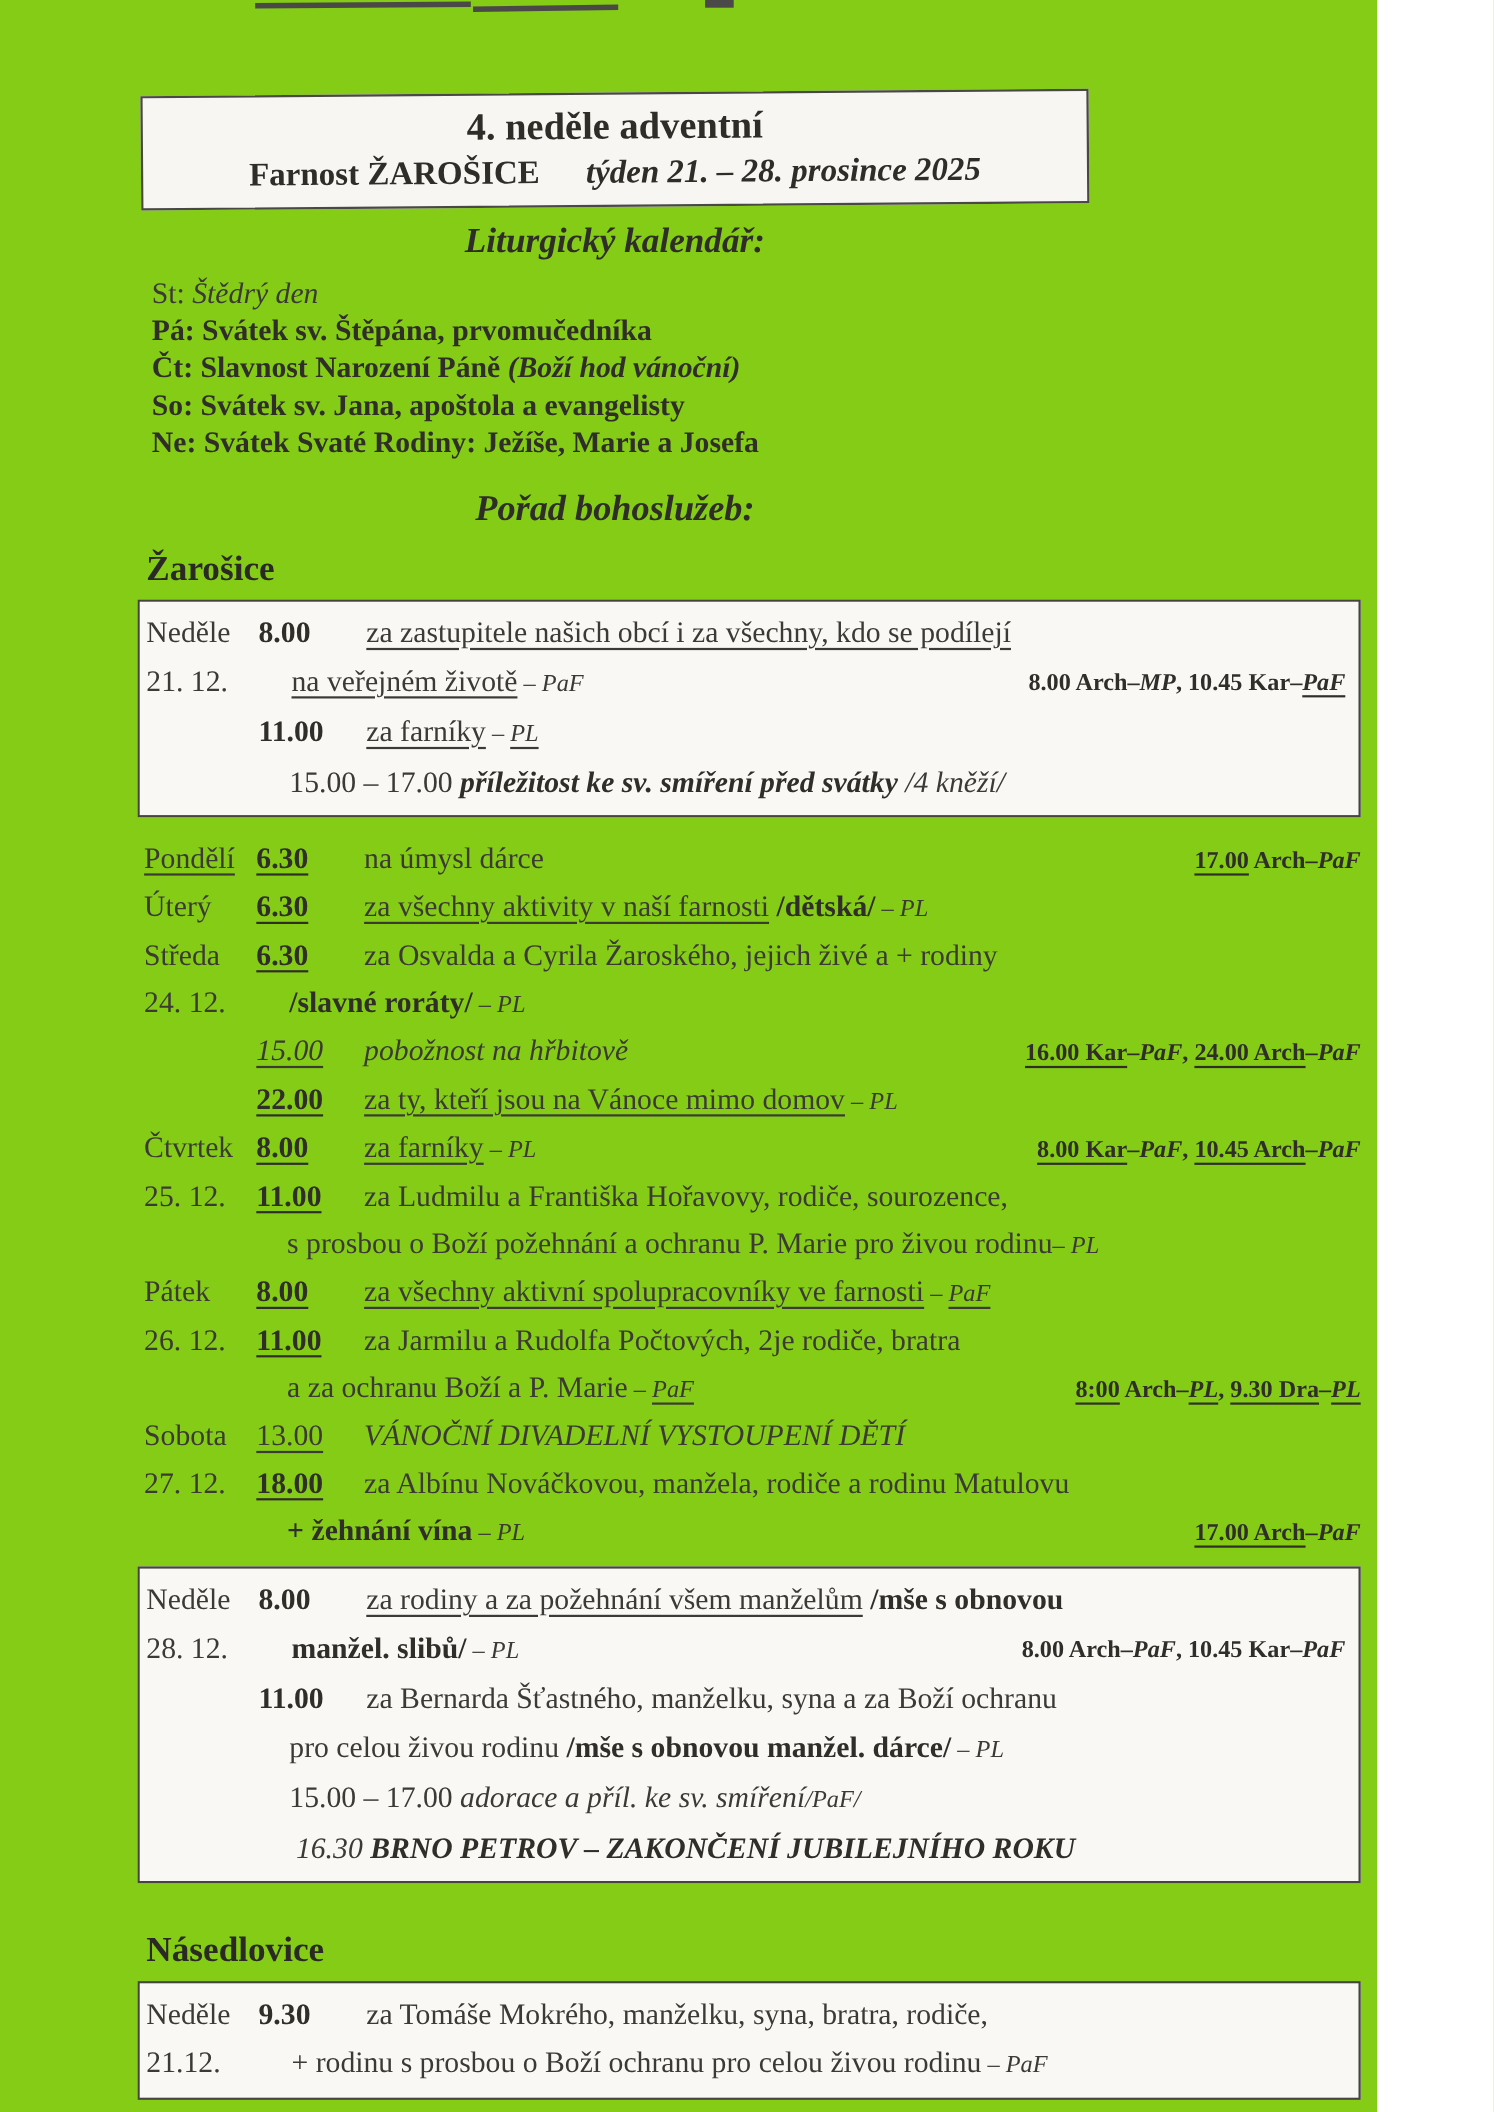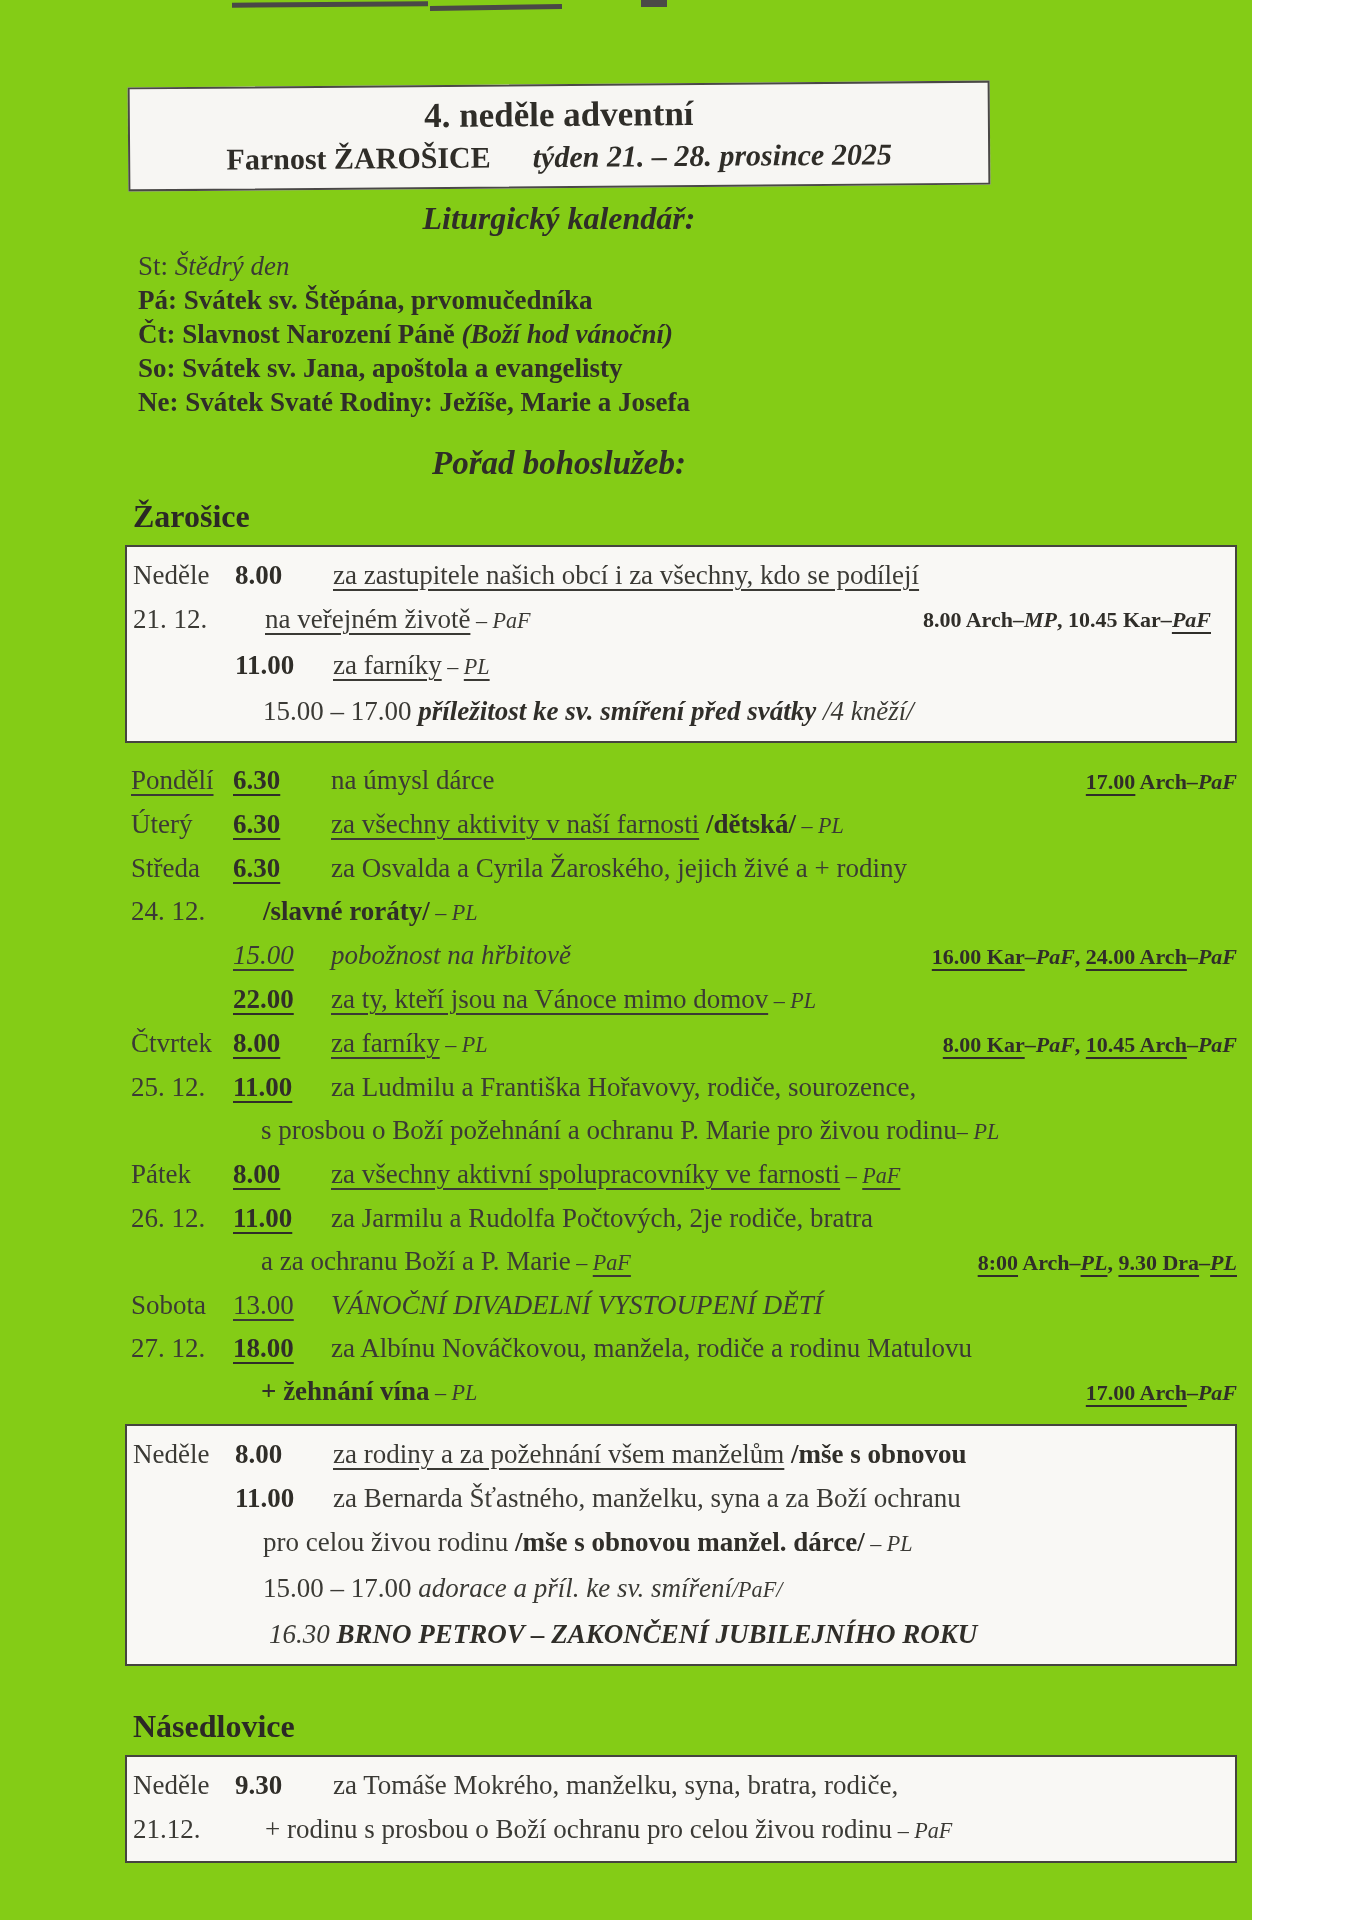--- a/index.html
+++ b/index.html
@@ -35,21 +35,21 @@
   .center-col{width:862px;margin-left:128px;text-align:center;}
   .lit-title{margin-top:12px;font-size:32px;font-weight:700;font-style:italic;color:#2f2d28;}
   .services-title{margin-top:26px;font-size:33px;font-weight:700;font-style:italic;color:#2f2d28;}
 
   .calendar{margin:12px 0 0 138px;font-size:27px;line-height:34px;list-style:none;padding:0;}
 
   .sec-heading{margin:16px 0 0 133px;font-size:32px;font-weight:700;color:#2b2925;}
 
   .sched-box{
     margin:10px 0 0 125px;width:1112px;box-sizing:border-box;
-    border:2px solid #45443f;padding:6px 24px 8px 6px;background:#f9f8f5;
+    border:2px solid #45443f;padding:6px 12px 8px 6px;background:#f9f8f5;
   }
   .rows{margin:16px 0 0 131px;width:1106px;}
 
   .row{
     display:grid;grid-template-columns:102px 98px 1fr;
     align-items:baseline;line-height:43px;font-size:27px;white-space:nowrap;
   }
   .sched-box .row{line-height:44px;}
   .cell{min-height:1px;}
   .txt{display:flex;align-items:baseline;}
@@ -229,20 +229,27 @@
 
   <div class="sched-box">
     <div class="row">
       <div class="cell"><span>Neděle</span></div>
       <div class="cell"><span class="b">8.00</span></div>
       <div class="cell txt">
           <span><span class="u">za rodiny a za požehnání všem manželům</span><span class="b"> /mše s obnovou</span></span>
         </div>
     </div>
     <div class="row">
+      <div class="cell"><span>28. 12.</span></div>
+      <div class="cell txt span23 pad30">
+        <span><span class="b">manžel. slibů/</span><span class="m"> – </span><span class="i m">PL</span></span>
+        <span class="rt"><span class="b">8.00 Arch–</span><span class="b i">PaF</span><span class="b">, 10.45 Kar–</span><span class="b i">PaF</span></span>
+      </div>
+    </div>
+    <div class="row">
       <div class="cell"></div>
       <div class="cell"><span class="b">11.00</span></div>
       <div class="cell txt">
           <span><span>za Bernarda Šťastného, manželku, syna a za Boží ochranu</span></span>
         </div>
     </div>
     <div class="row">
       <div class="cell txt span23 pad28">
           <span><span>pro celou živou rodinu </span><span class="b">/mše s obnovou manžel. dárce/</span><span class="m"> – </span><span class="i m">PL</span></span>
         </div>

